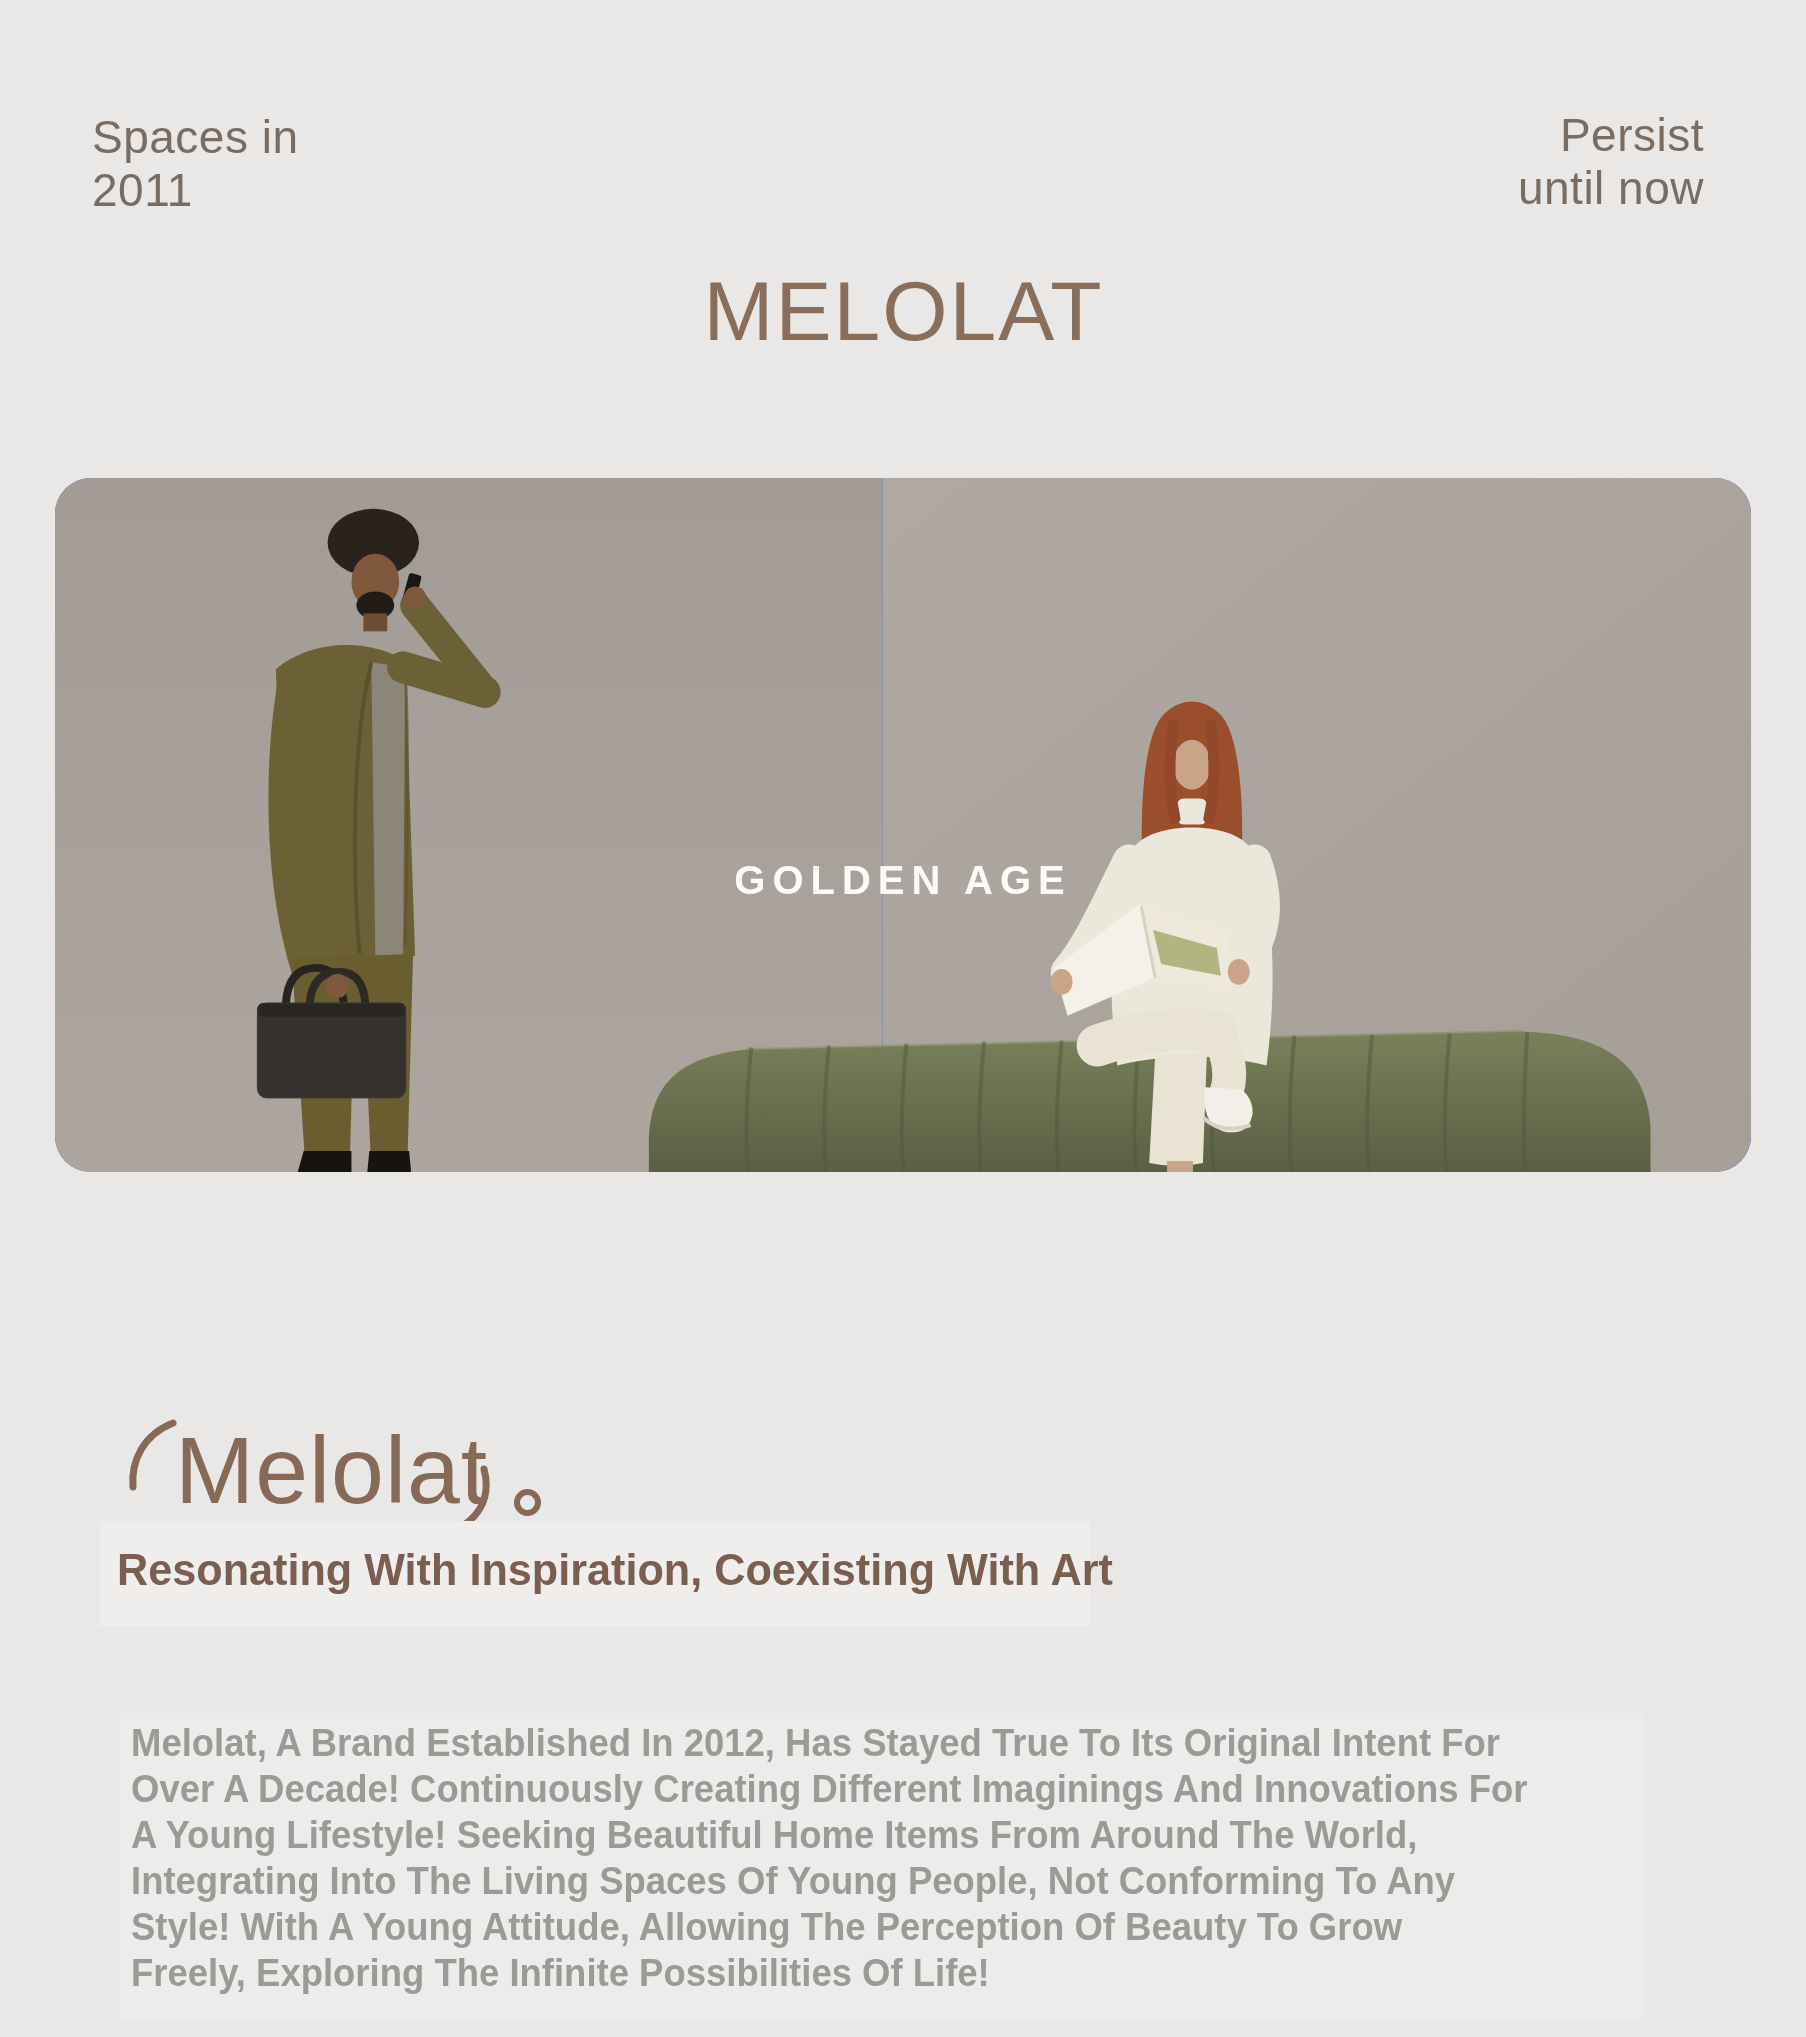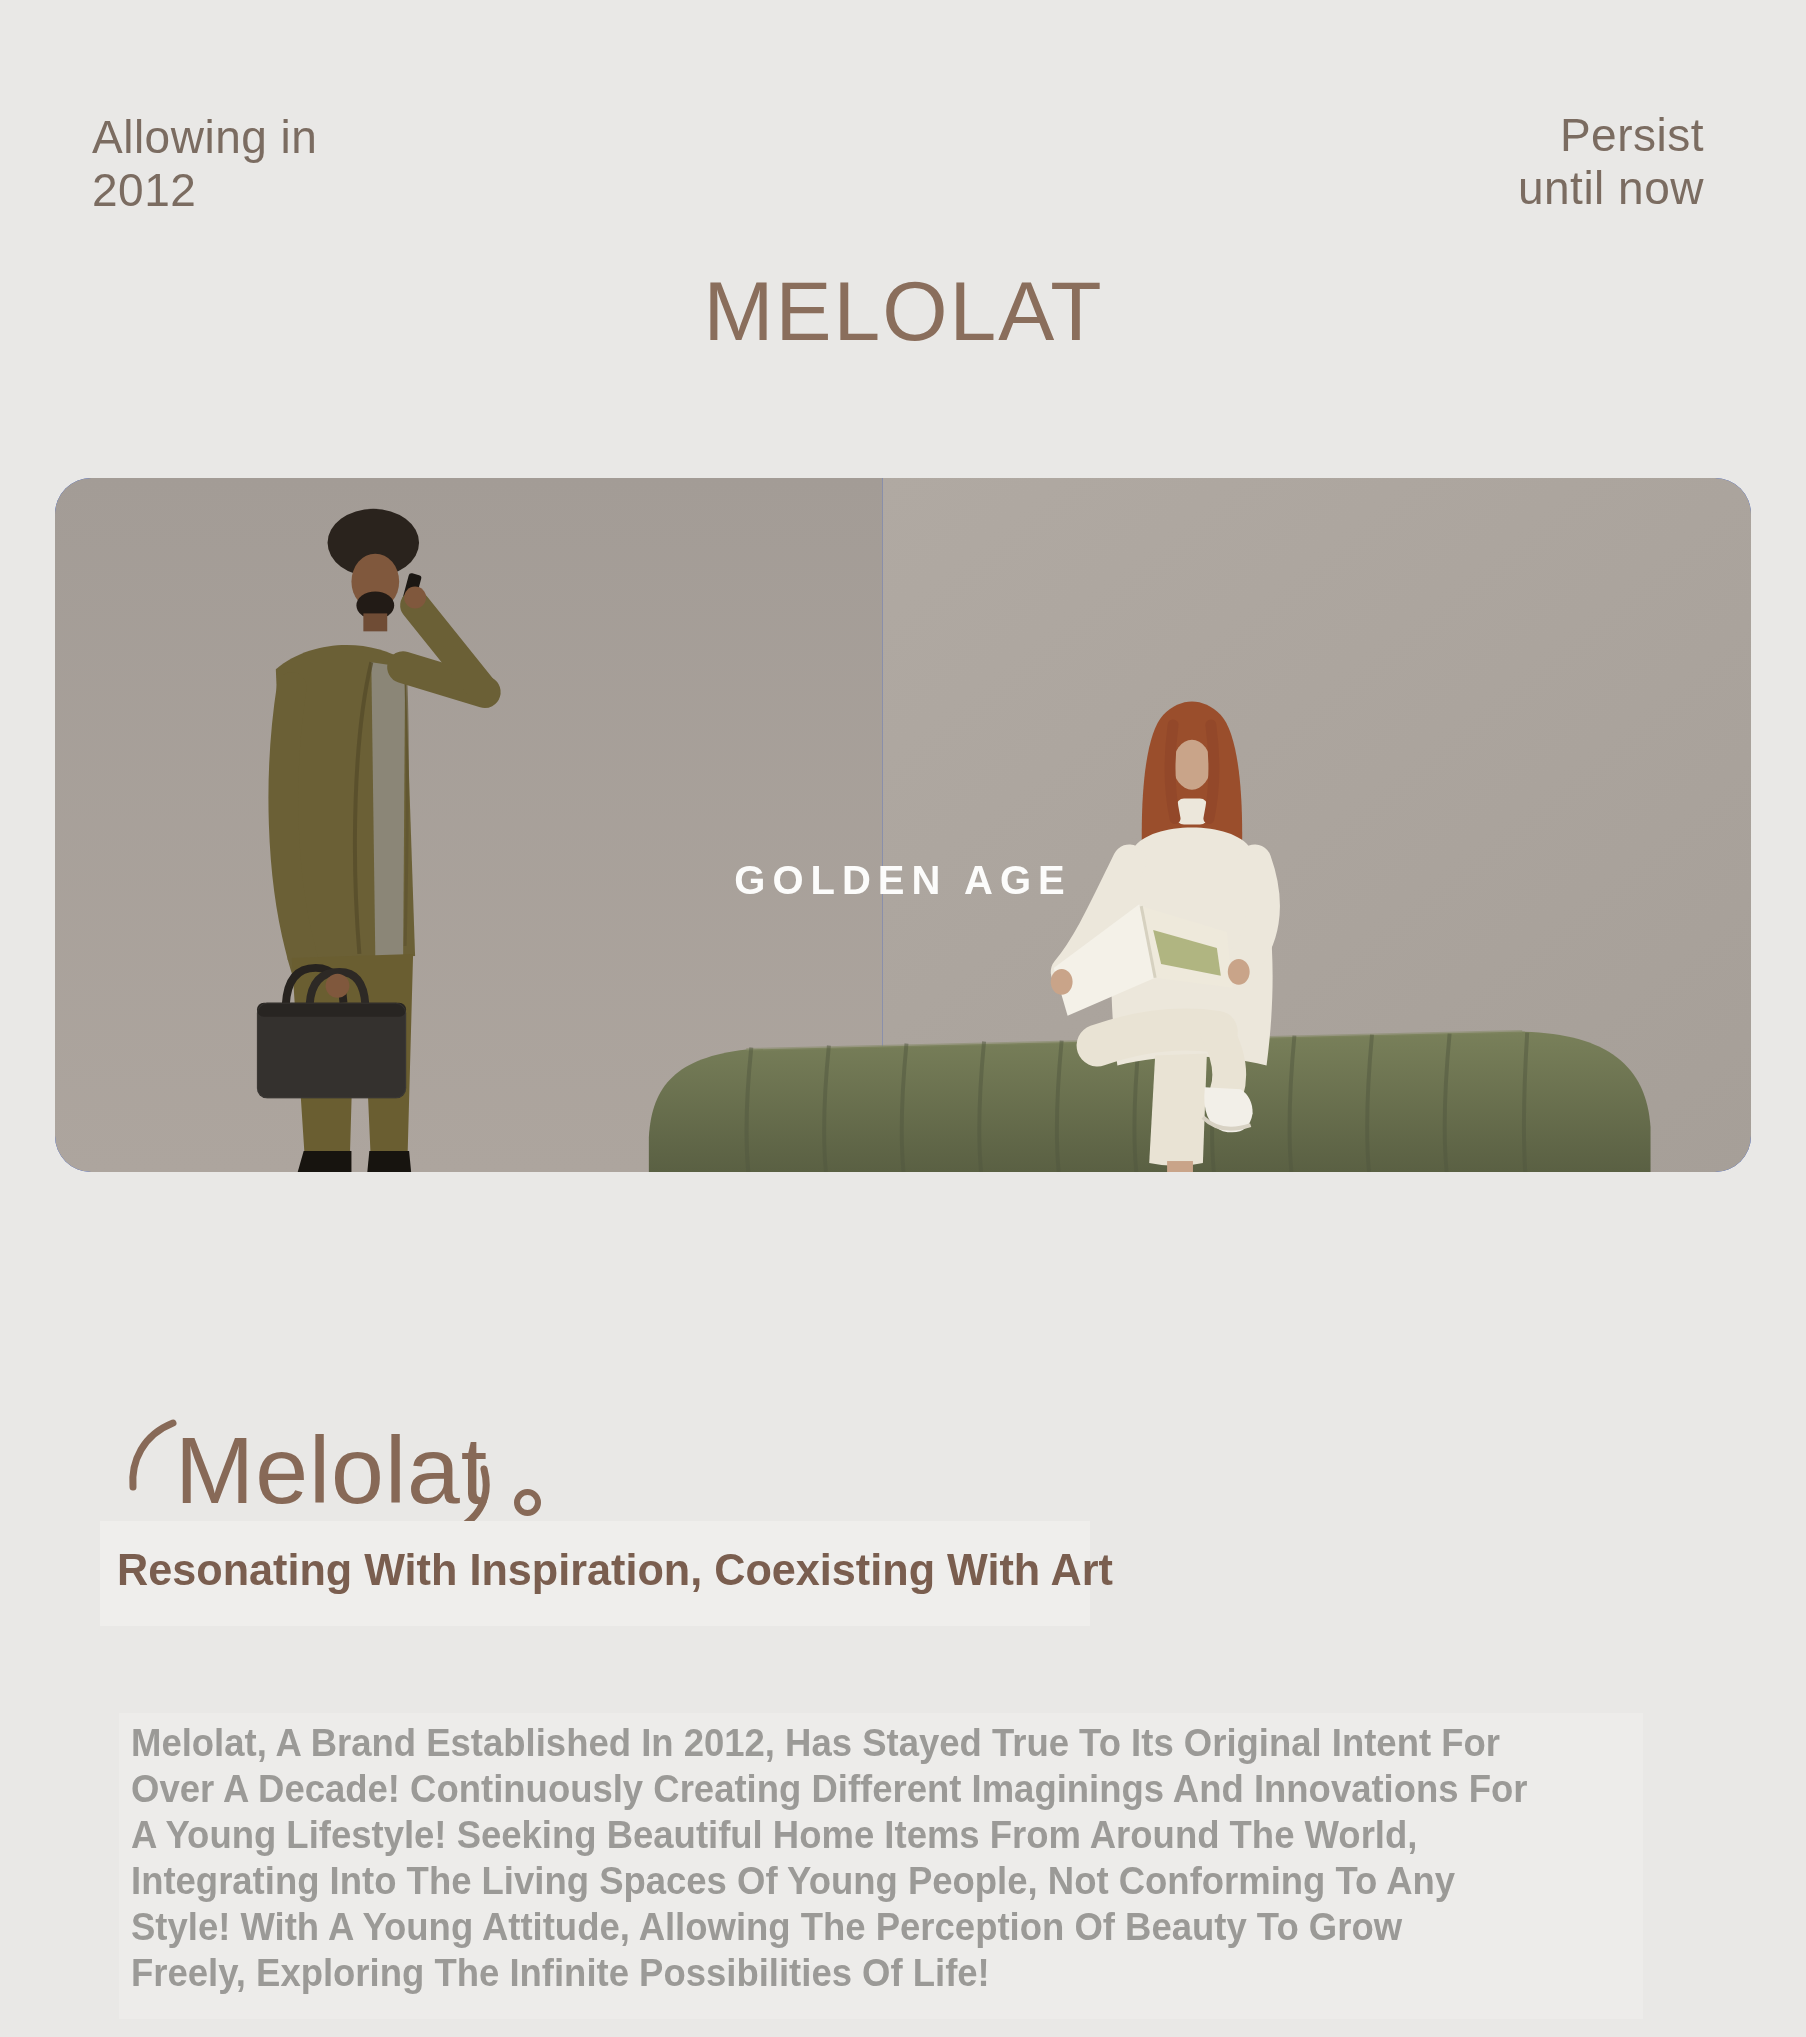--- a/index.html
+++ b/index.html
@@ -62,22 +62,22 @@
     transform:scaleX(0.96); transform-origin:0 0;
   }
   .paragraph div{white-space:nowrap;}
 </style>
 </head>
 <body>
 
 <div class="page">
 
   <div class="hdr-left">
-    <div>Allowing in</div>
-    <div>2012</div>
+    <div>Spaces in</div>
+    <div>2011</div>
   </div>
 
   <div class="hdr-right">
     <div>Persist</div>
     <div>until now</div>
   </div>
 
   <div class="brand-title">MELOLAT</div>
 
   <div class="hero">

